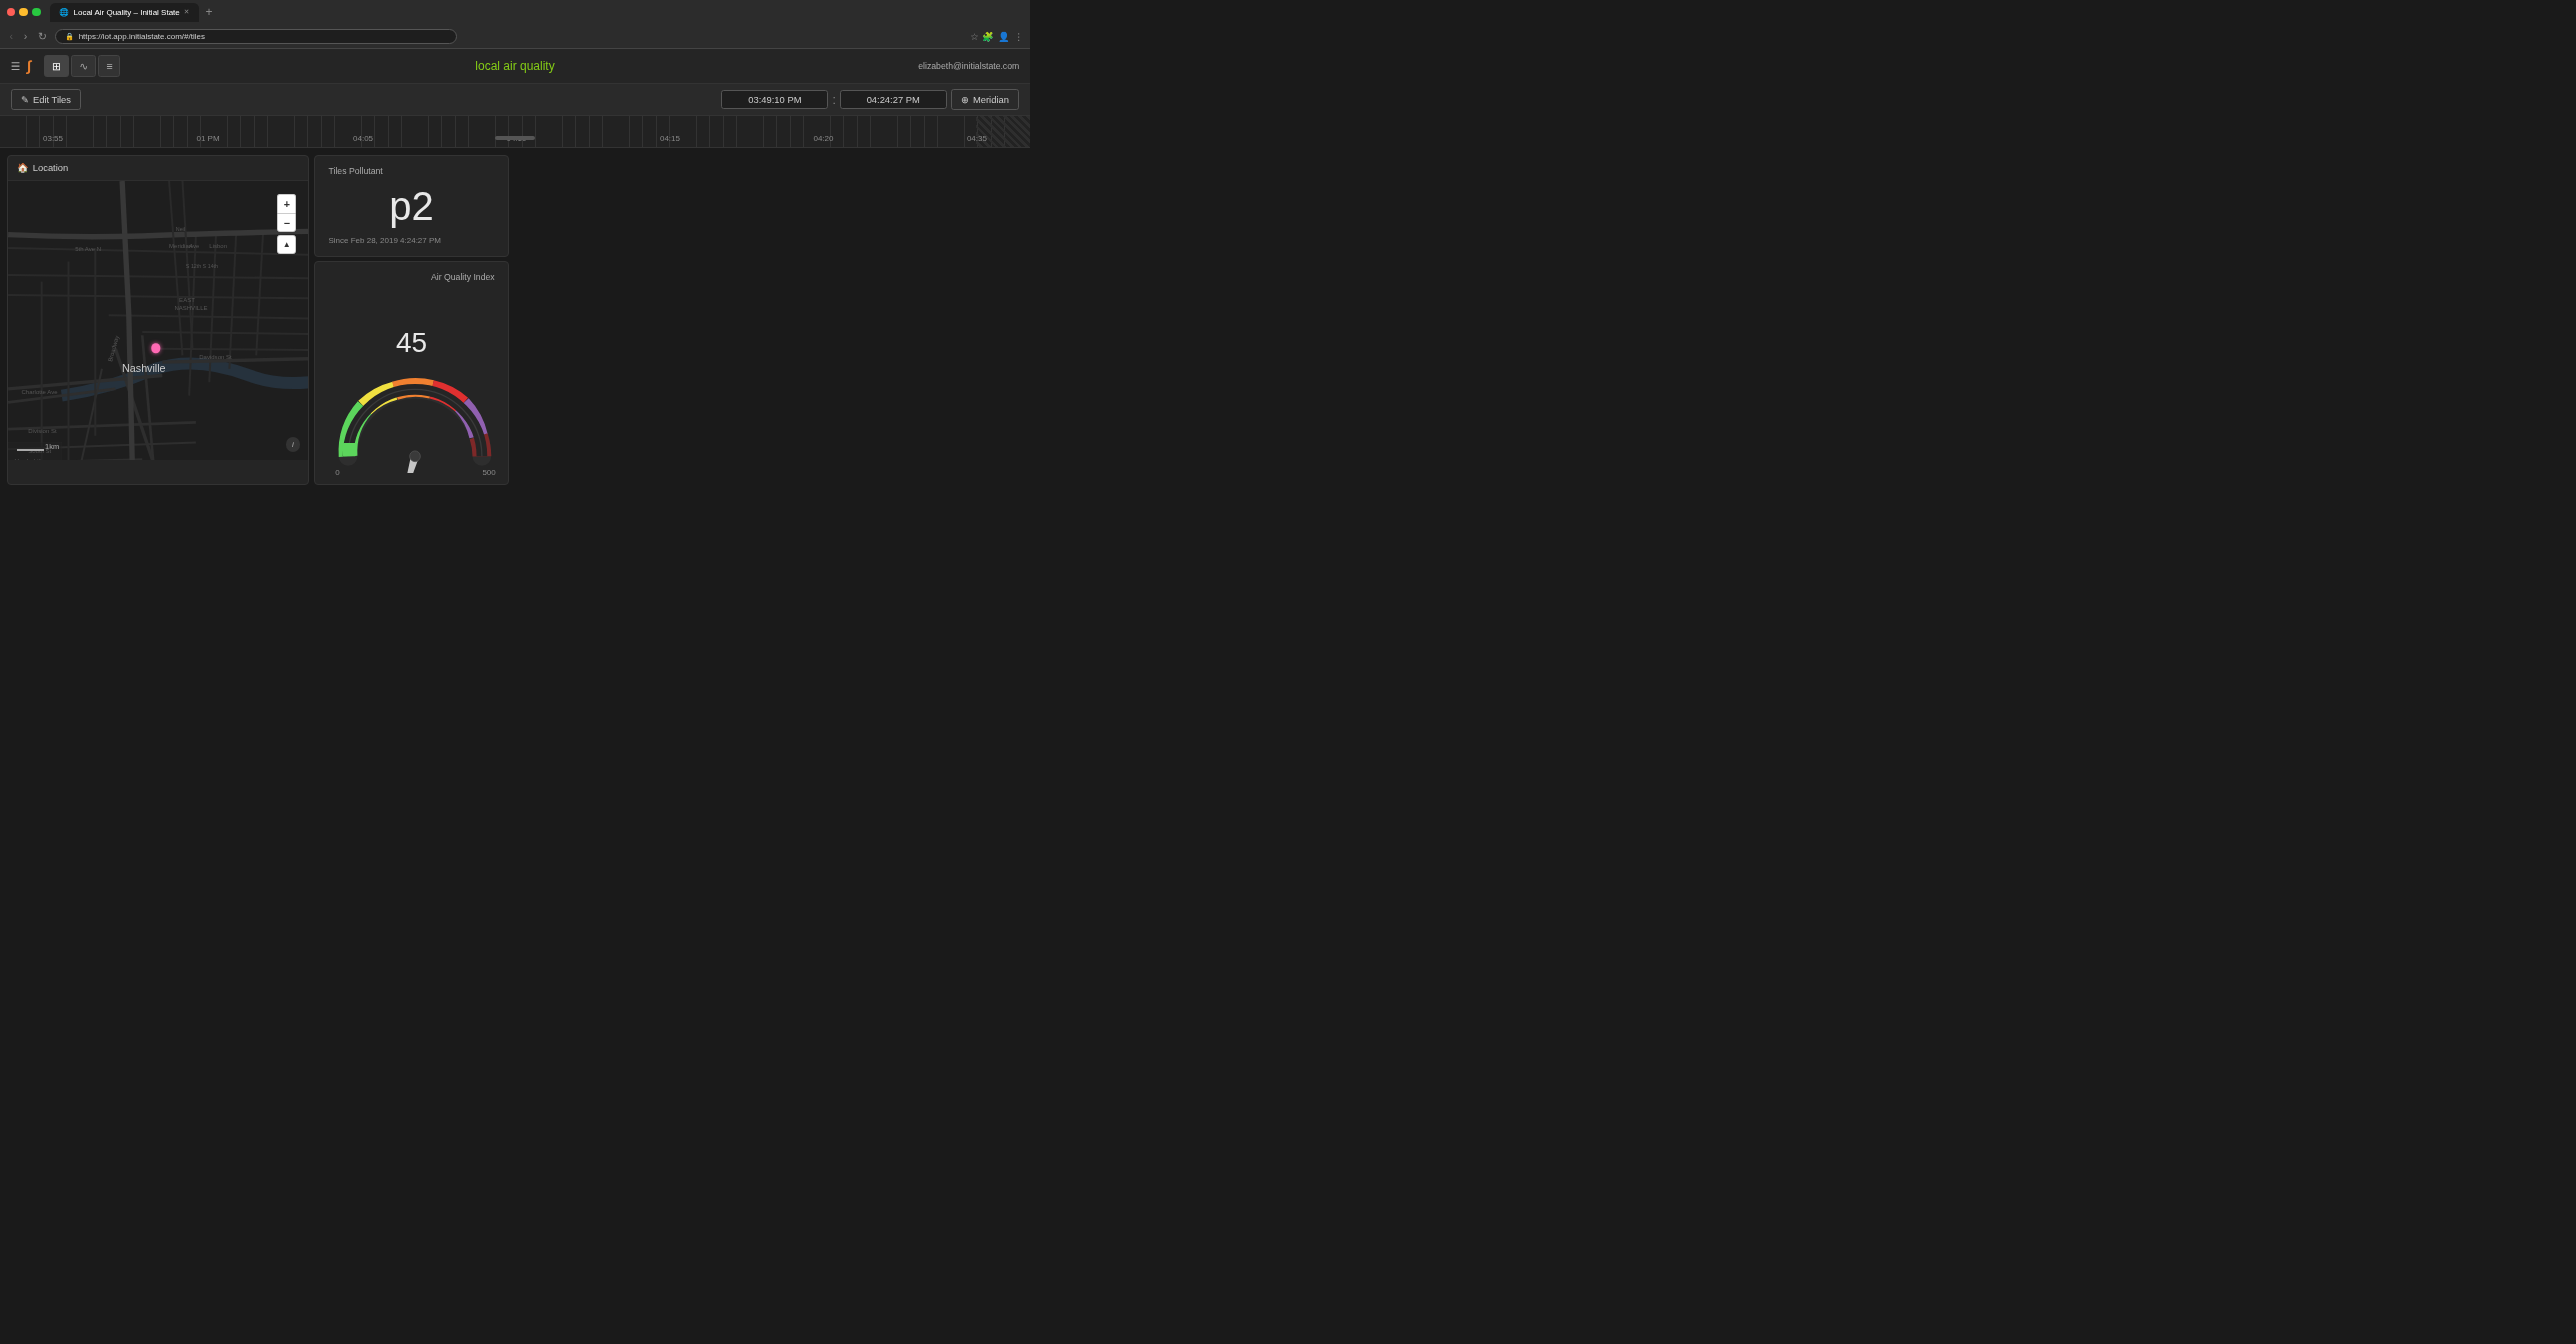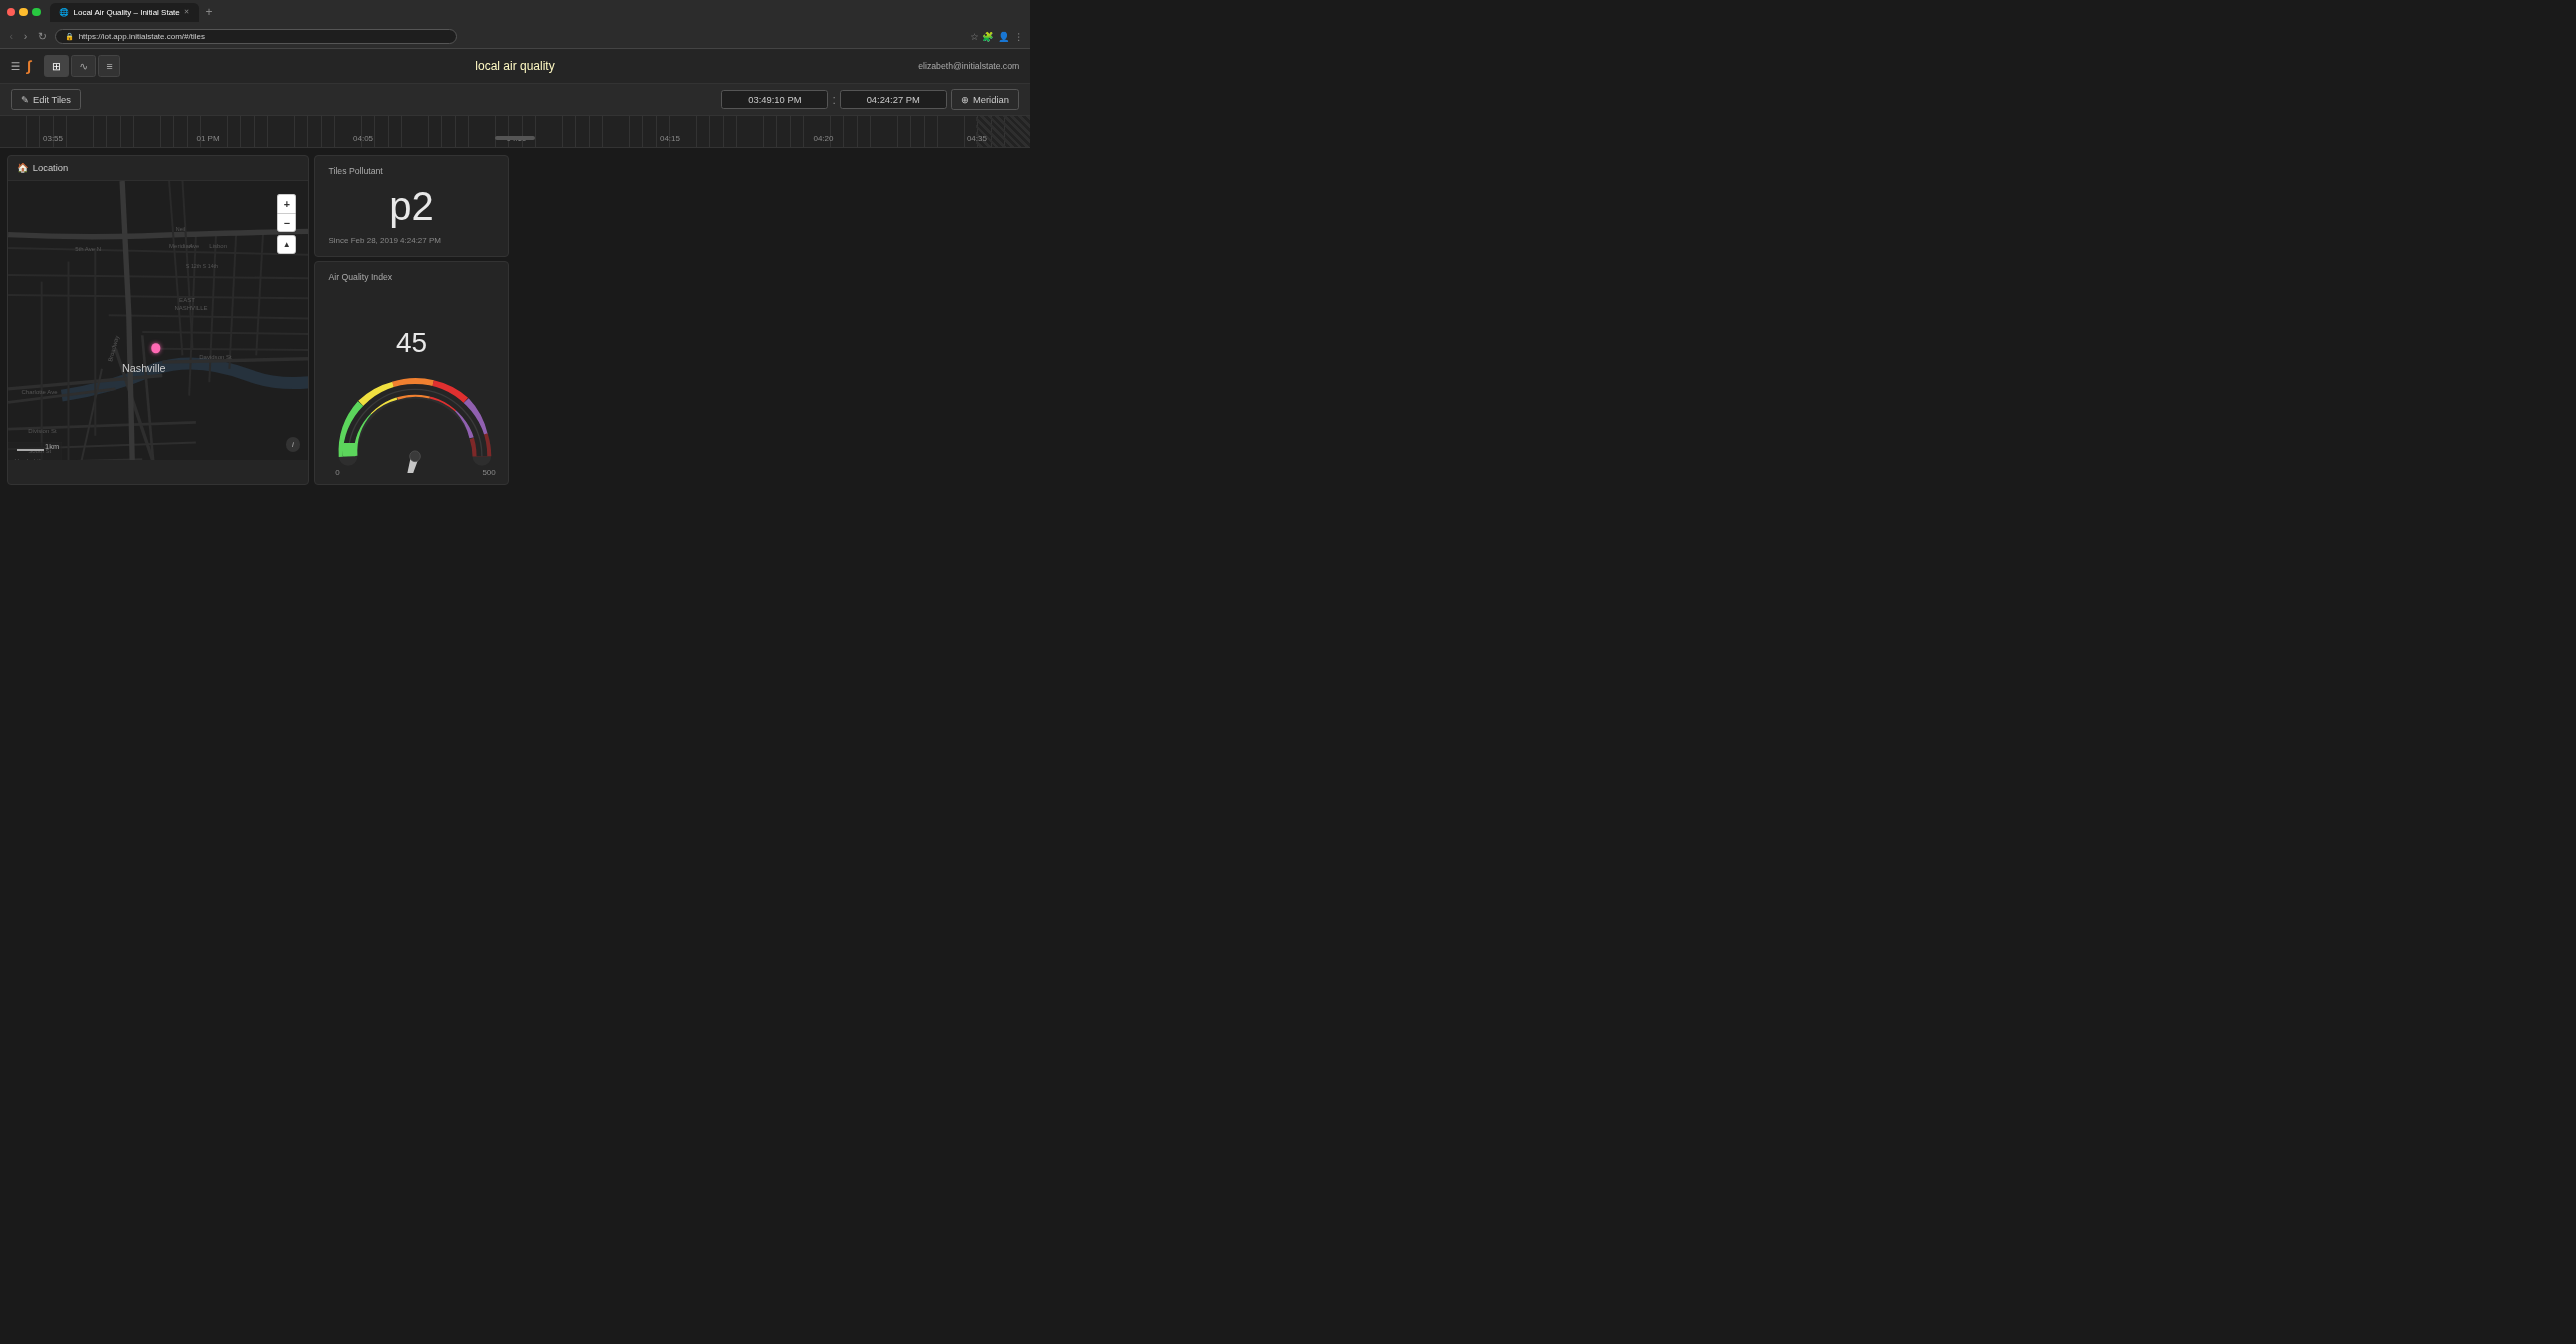--- a/index.html
+++ b/index.html
@@ -142,21 +142,21 @@
       padding: 3.4px 6.7px;
       color: #aaa;
       cursor: pointer;
       font-size: 9.4px;
     }
     .view-toggle.active {
       background: #444;
       color: #fff;
     }
     .app-title {
-      color: #fef9c3;
+      color: #84cc16;
       font-size: 12px;
       font-weight: 400;
       position: absolute;
       left: 50%;
       transform: translateX(-50%);
     }
     .user-email {
       color: #aaa;
       font-size: 8.7px;
       margin-left: auto;
@@ -456,20 +456,21 @@
       background: #252525;
       border: 0.7px solid #333;
       border-radius: 4px;
       padding: 10.7px 13.4px;
       width: 195px;
     }
     .aqi-label {
       font-size: 8.7px;
       color: #aaa;
       margin-bottom: 20px;
+      text-align: right;
     }
     .aqi-value {
       font-size: 28px;
       color: #e8e8e8;
       font-weight: 300;
       text-align: center;
       margin-bottom: 6.7px;
       margin-top: 45px;
     }
 

